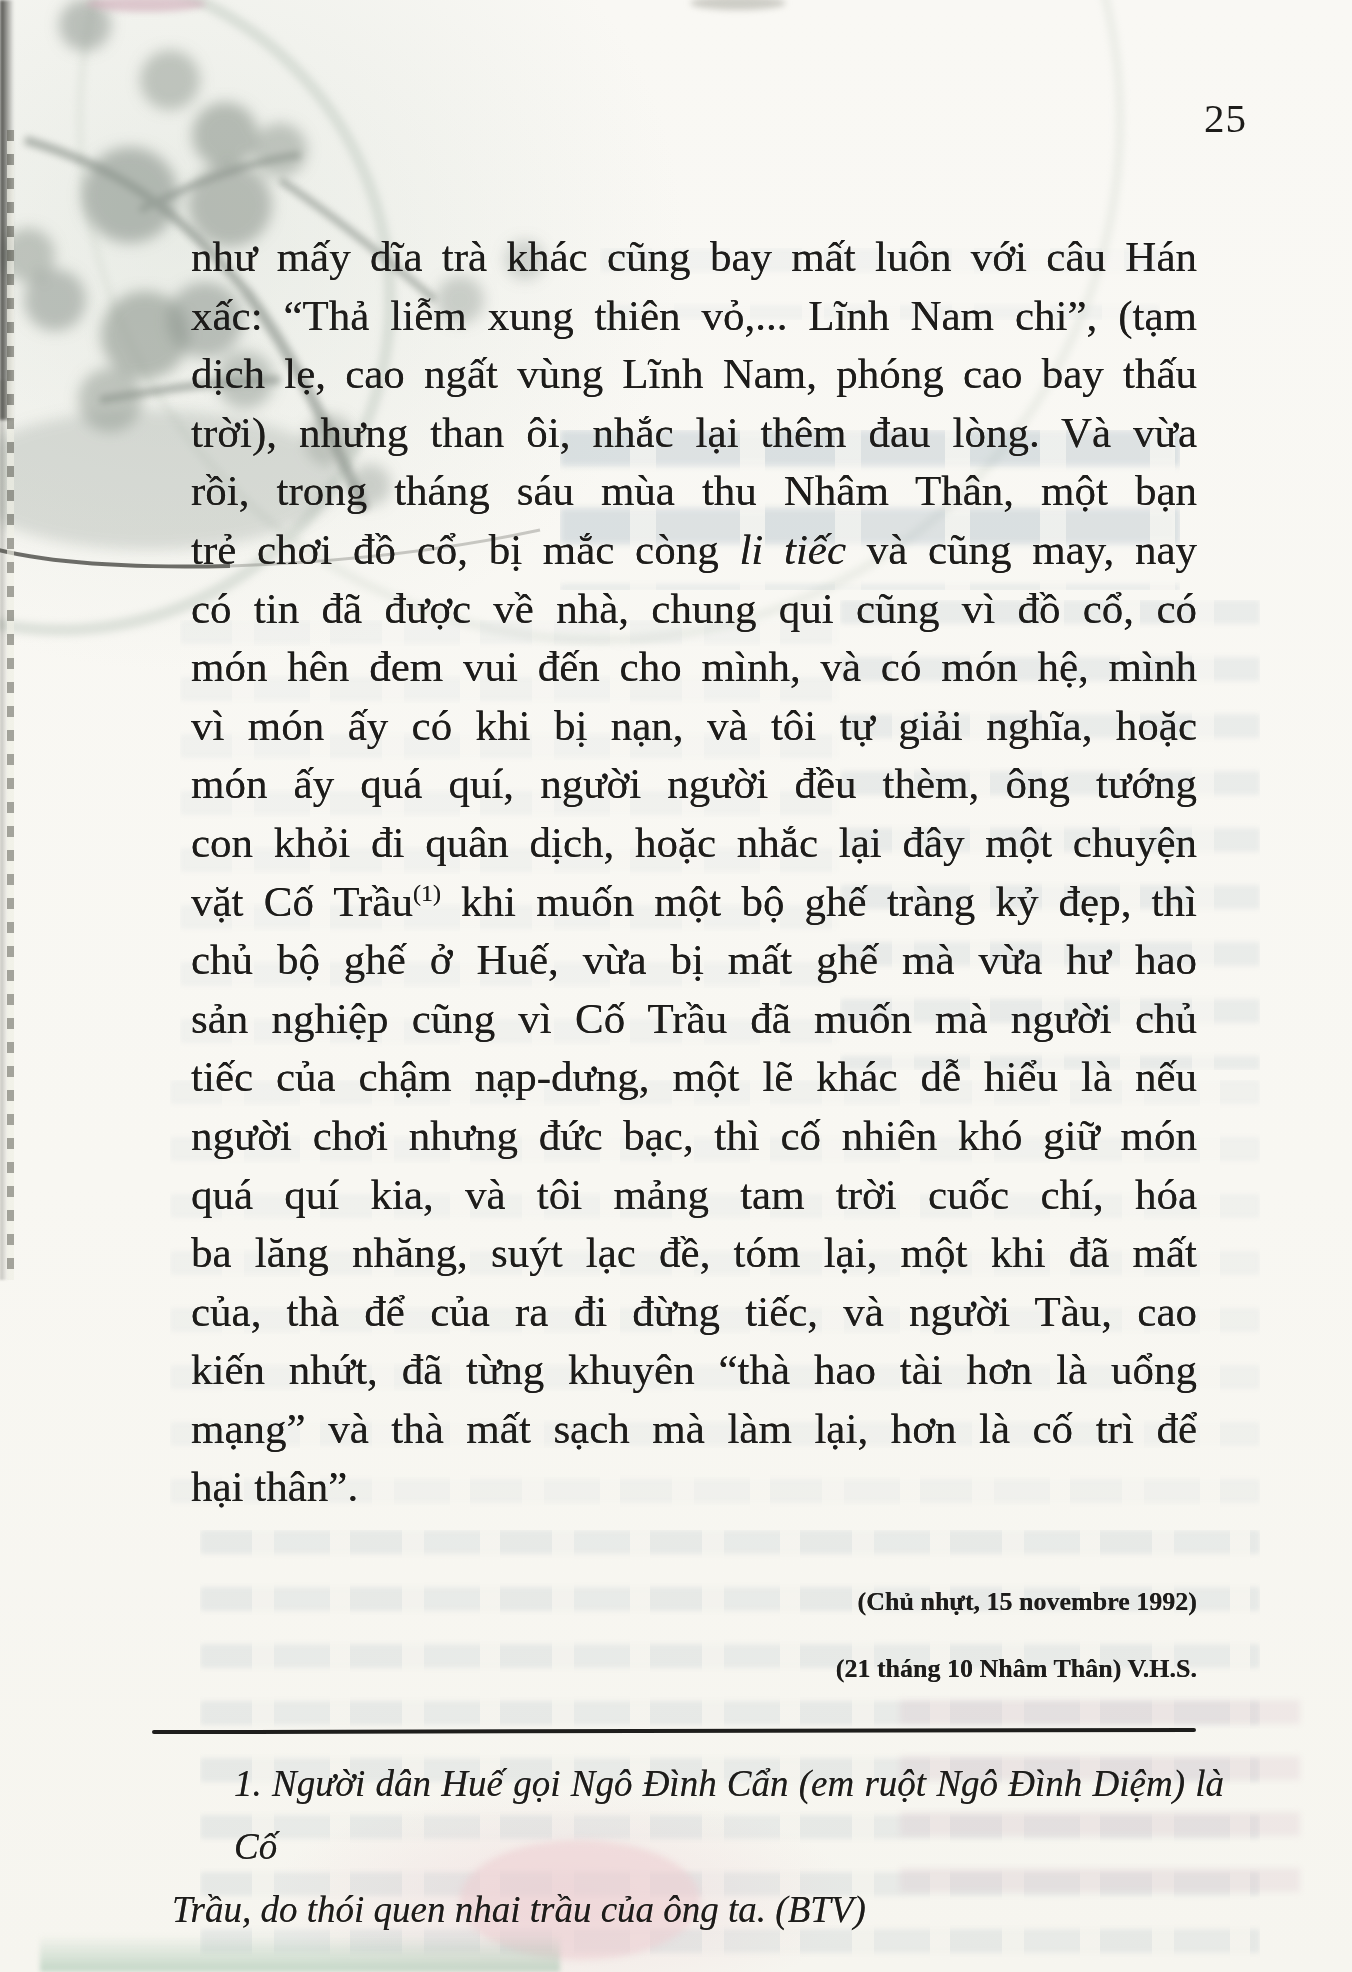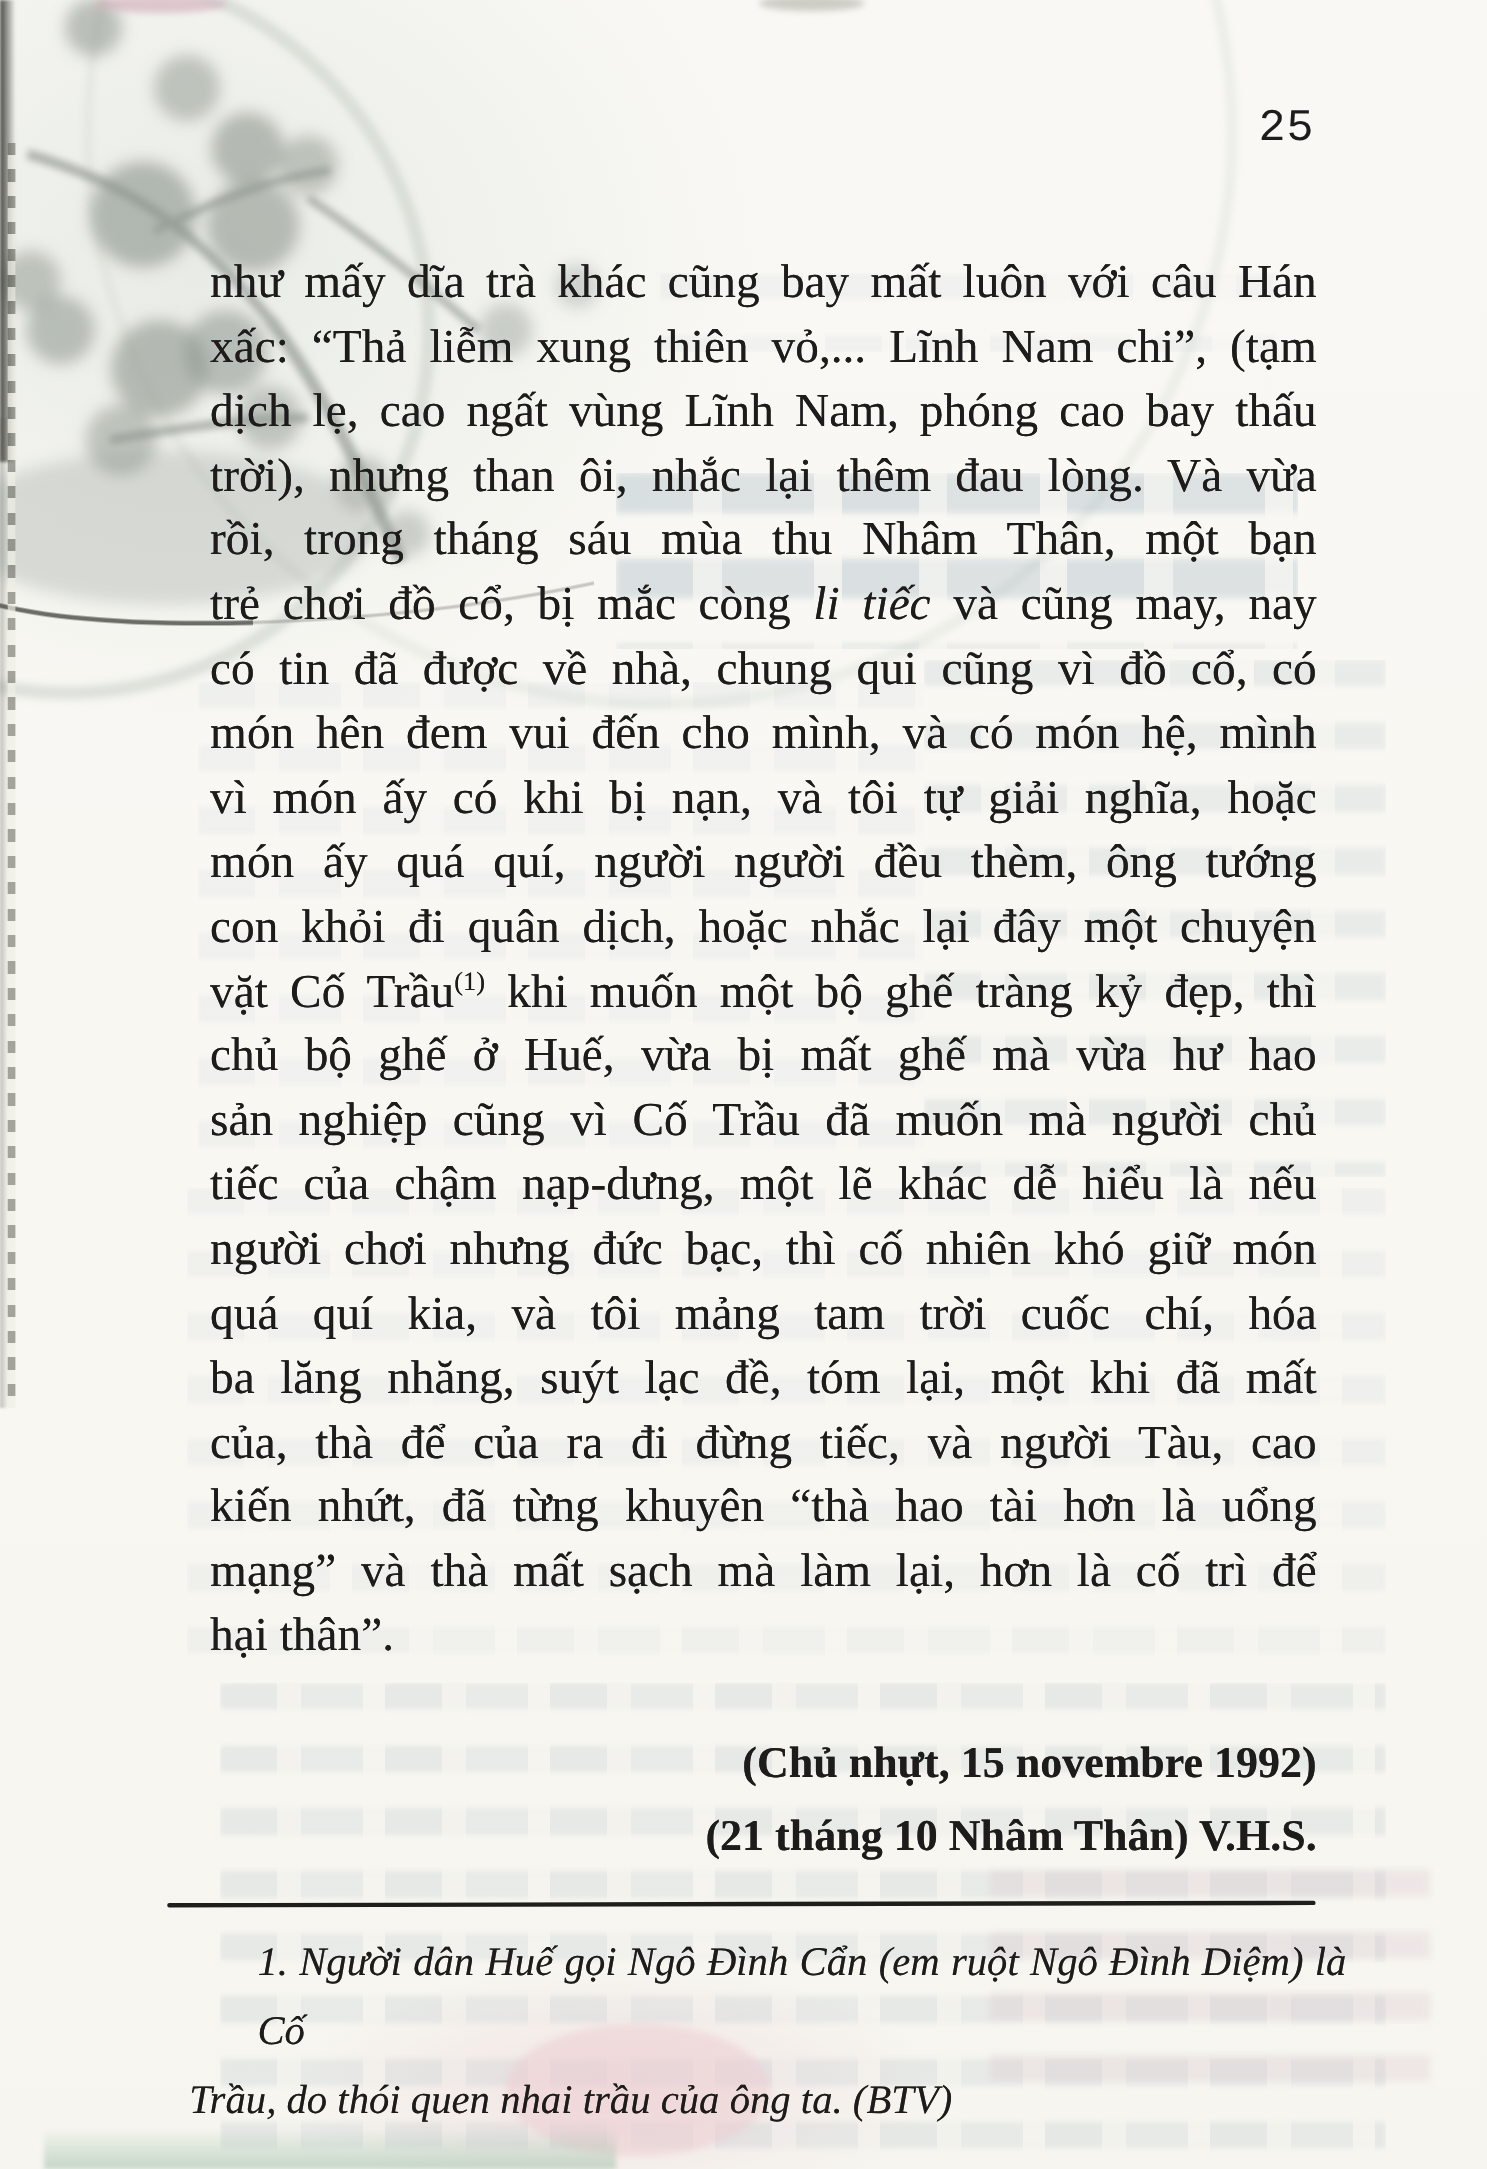--- a/index.html
+++ b/index.html
@@ -41,30 +41,30 @@
   .bl-head{background:repeating-linear-gradient(180deg,rgba(150,170,186,.6) 0 36px,rgba(150,170,186,0) 36px 78px);
     -webkit-mask-image:repeating-linear-gradient(90deg,rgba(0,0,0,.95) 0 70px,rgba(0,0,0,.3) 70px 96px,rgba(0,0,0,.85) 96px 180px,rgba(0,0,0,.2) 180px 205px);
     mask-image:repeating-linear-gradient(90deg,rgba(0,0,0,.95) 0 70px,rgba(0,0,0,.3) 70px 96px,rgba(0,0,0,.85) 96px 180px,rgba(0,0,0,.2) 180px 205px);
     filter:blur(3px);opacity:.55;}
   .bl-pink{background:repeating-linear-gradient(180deg,rgba(214,190,200,.5) 0 24px,rgba(214,190,200,0) 24px 56px);
     filter:blur(3px);opacity:.5;}
   .smudge{filter:blur(3px);border-radius:50%;}
   .green-strip{background:linear-gradient(180deg,rgba(170,196,176,0),rgba(154,190,166,.55));filter:blur(2.5px);}
 
   
-  .page-num{position:absolute;top:94px;left:1144px;font-size:41px;letter-spacing:1px;font-family:Liberation Mono, monospace;}
+  .page-num{position:absolute;top:94px;left:1204px;font-size:41px;letter-spacing:1px;}
   .text-block{position:absolute;left:191px;top:228px;width:1006px;font-size:43px;line-height:58.6px;}
   .text-block .line{text-align:justify;text-align-last:justify;white-space:normal;
     text-shadow:0 0 .6px rgba(29,28,26,.85);}
   .text-block .line.last{text-align-last:left;}
   .it{font-style:italic;}
   .sup{font-size:24px;vertical-align:super;line-height:0;}
 
   .attribution{position:absolute;left:191px;top:1568px;width:1006px;text-align:right;
-    font-weight:700;font-size:40px;line-height:67px;
+    font-weight:700;font-size:26px;line-height:67px;
     text-shadow:0 0 .5px rgba(29,28,26,.8);}
 
   .fn-rule{position:absolute;left:152px;top:1729px;width:1044px;height:4px;background:#1e1e1c;
     transform:rotate(-.12deg);border-radius:2px;}
   .footnote{position:absolute;left:148px;top:1752px;width:1052px;font-style:italic;
     font-size:37px;line-height:63px;text-shadow:0 0 .4px rgba(29,28,26,.7);margin-left:24px;}
   .footnote .line{text-align:justify;text-align-last:justify;}
   .footnote .line.indent{padding-left:62px;}
   .footnote .line.last{text-align-last:left;}
 </style>

